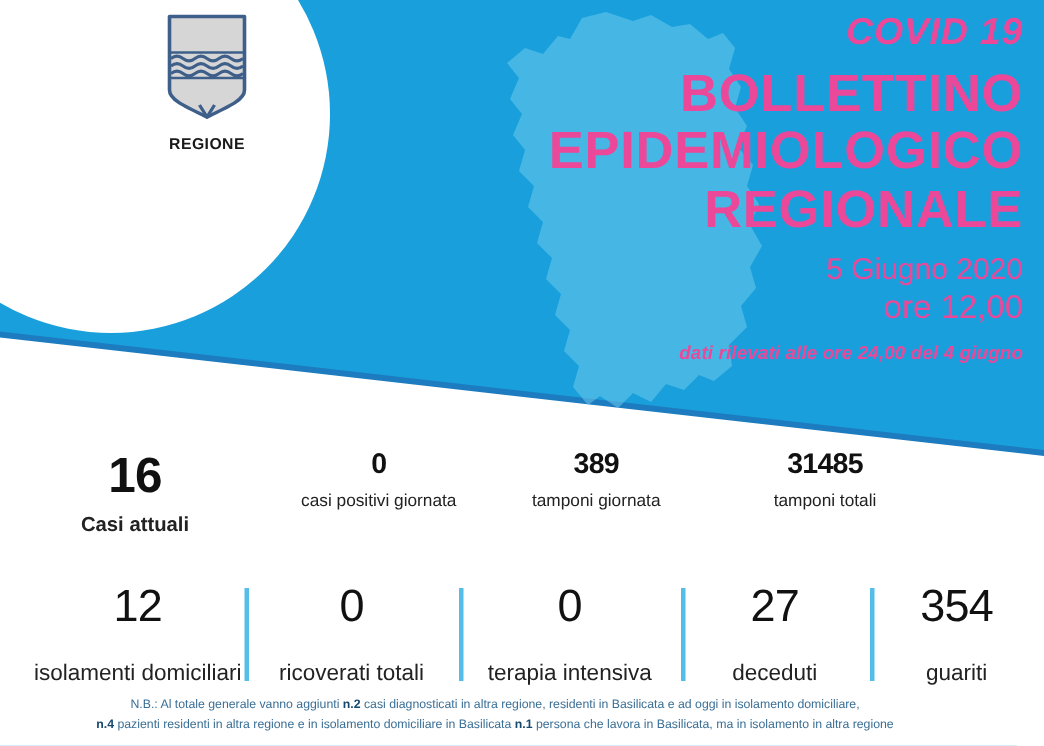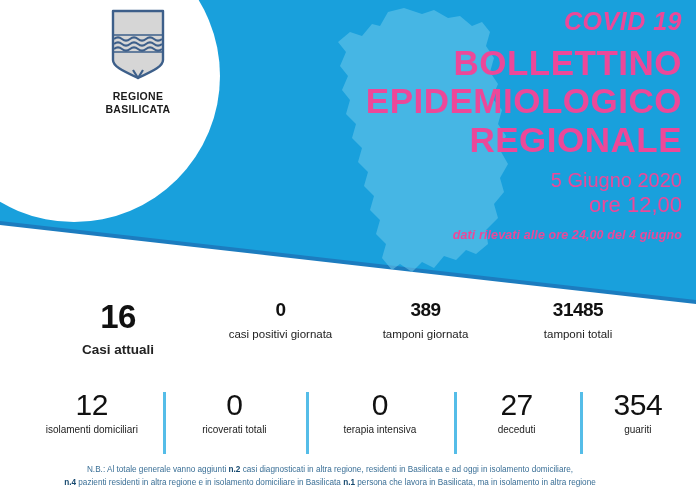--- a/index.html
+++ b/index.html
@@ -131,21 +131,21 @@
     width: 696px;
     height: 80px;
     display: flex;
     z-index: 6;
   }
   .stat1 {
     flex: 0 0 auto;
     text-align: center;
     color: #111111;
   }
-  .stat1:nth-child(1) { width: 180px; margin-left: 28px; }
+  .stat1:nth-child(1) { width: 180px; }
   .stat1:nth-child(2) { width: 145px; }
   .stat1:nth-child(3) { width: 145px; }
   .stat1:nth-child(4) { width: 160px; }
   .stat1-value {
     font-size: 33px;
     font-weight: bold;
     line-height: 1;
     letter-spacing: -0.5px;
   }
   .stat1:nth-child(1) .stat1-value { font-size: 33px; }
@@ -186,22 +186,22 @@
     width: 3px; height: 62px;
     background: #55BDE8;
   }
   .stat2-value {
     font-size: 30px;
     font-weight: 300;
     line-height: 1;
     letter-spacing: -0.5px;
   }
   .stat2-label {
-    margin-top: 4px;
-    font-size: 10px;
+    margin-top: 20px;
+    font-size: 15px;
     color: #222222;
   }
 
   
   .footnote {
     position: absolute;
     left: 0; top: 464px;
     width: 660px;
     text-align: center;
     color: #3a6f96;
@@ -237,21 +237,20 @@
       <path d="M4 3 H54 V52 C54 58 46 62 29 70 C12 62 4 58 4 52 Z" fill="#d6d6d6" stroke="#3d5f8a" stroke-width="2.4" stroke-linejoin="round"></path>
       <path d="M4 27 H54" stroke="#3d5f8a" stroke-width="1.6"></path>
       <path d="M4 44 H54" stroke="#3d5f8a" stroke-width="1.6"></path>
       <path d="M5 31 q4 -3.2 8 0 t8 0 t8 0 t8 0 t8 0 t8 0" fill="none" stroke="#3d5f8a" stroke-width="2"></path>
       <path d="M5 36 q4 -3.2 8 0 t8 0 t8 0 t8 0 t8 0 t8 0" fill="none" stroke="#3d5f8a" stroke-width="2"></path>
       <path d="M5 41 q4 -3.2 8 0 t8 0 t8 0 t8 0 t8 0 t8 0" fill="none" stroke="#3d5f8a" stroke-width="2"></path>
       <path d="M24 62 L29 70 L34 62" fill="#d6d6d6" stroke="#3d5f8a" stroke-width="2.2" stroke-linejoin="round"></path>
     </svg>
     <div class="logo-text">
       <div>REGIONE</div>
-      <div>BASILICATA</div>
     </div>
   </div>
 
   <div class="header-text">
     <div class="covid-19">COVID 19</div>
     <div class="title-line">BOLLETTINO</div>
     <div class="title-line">EPIDEMIOLOGICO</div>
     <div class="title-line">REGIONALE</div>
     <div class="date-line">5 Giugno 2020</div>
     <div class="time-line">ore 12,00</div>

